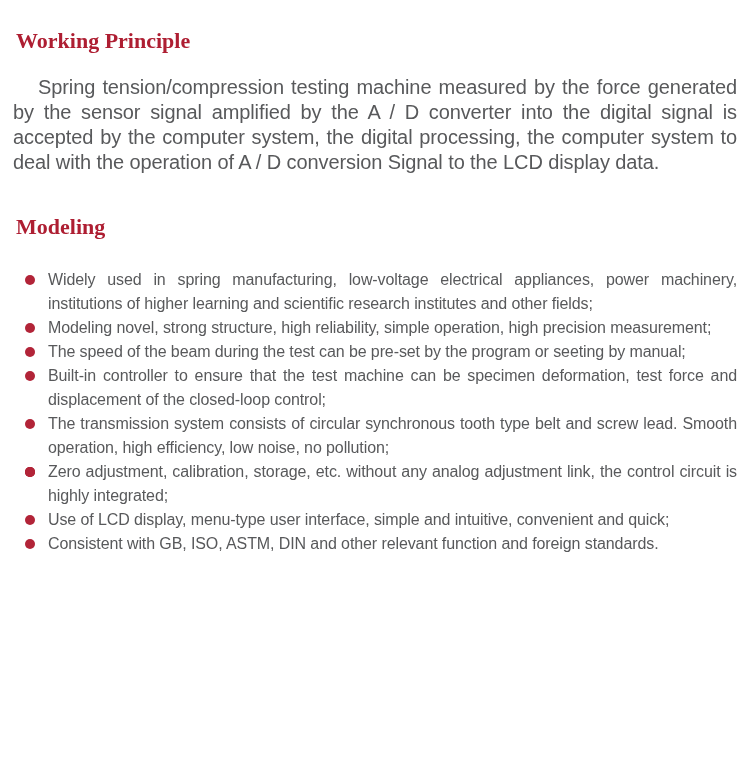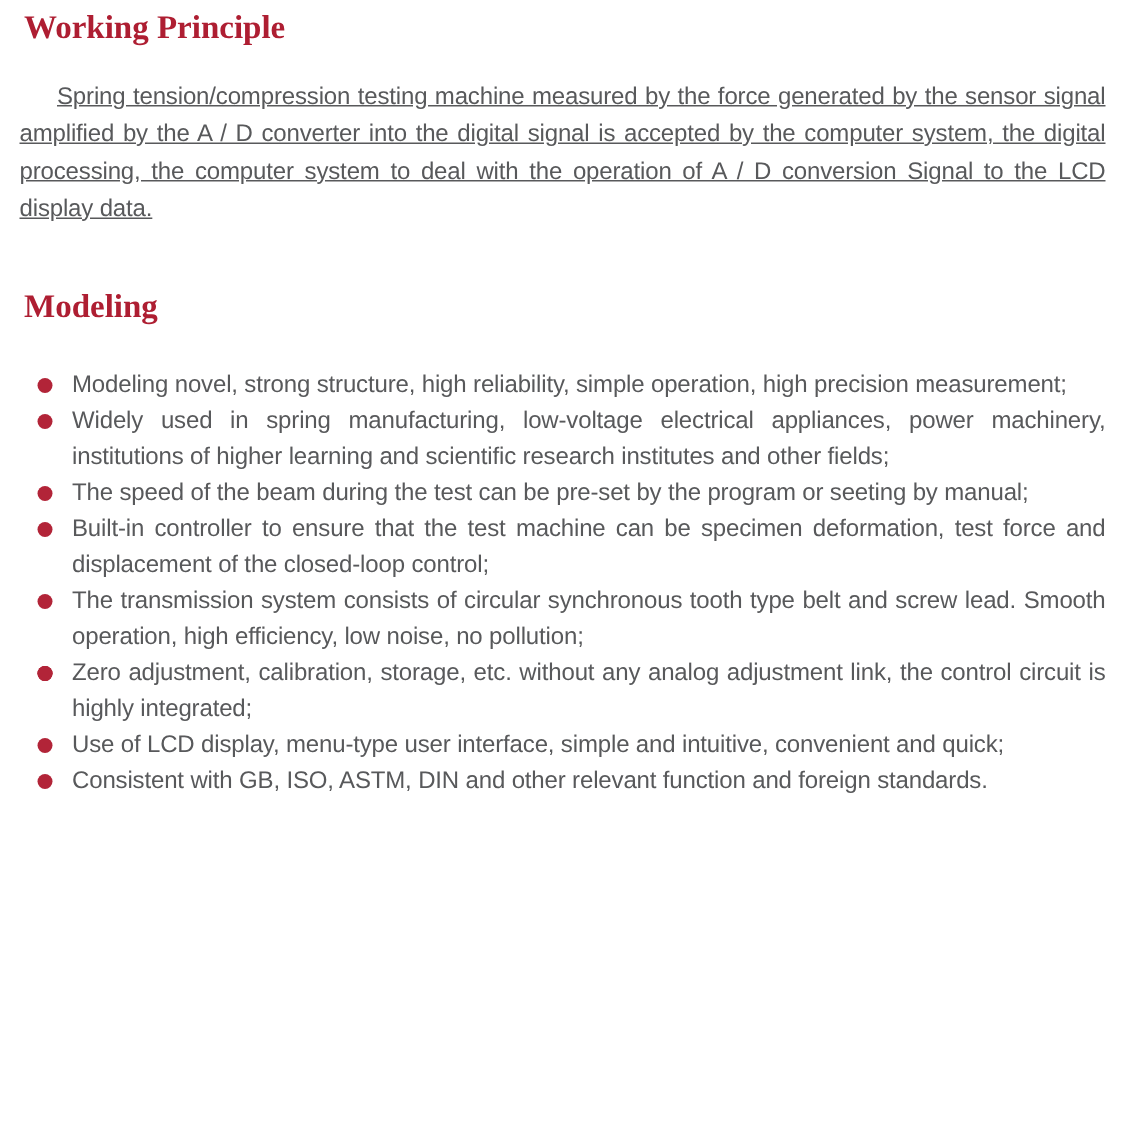--- a/index.html
+++ b/index.html
@@ -19,34 +19,33 @@
   }
   .section-heading {
     font-family: "Liberation Serif", "DejaVu Serif", serif;
     font-weight: bold;
     font-size: 22px;
     line-height: 24px;
     color: var(--accent, #ae1e32);
     margin: 0 0 0 3px;
   }
   .heading-working-principle {
-    padding-top: 6px;
+    padding-top: 29px;
   }
   .heading-features {
     margin-top: 40px;
   }
   .intro-paragraph {
     margin: 22px 0 0 0;
-    font-size: 16px;
+    font-size: 20px;
     line-height: 25px;
     text-align: justify;
     text-indent: 25px;
     letter-spacing: -0.1px;
     color: var(--text, #58595b);
-    text-decoration: underline;
   }
   .features-list {
     list-style: none;
     margin: 29px 0 0 0;
     padding: 0;
   }
   .feature-item {
     position: relative;
     padding-left: 35px;
     font-size: 16px;
@@ -73,26 +72,26 @@
   <h2 class="section-heading heading-working-principle">Working Principle</h2>
 
   <p class="intro-paragraph">Spring tension/compression testing machine measured by the force generated by the sensor signal amplified by the A / D converter into the digital signal is accepted by the computer system, the digital processing, the computer system to deal with the operation of A / D conversion Signal to the LCD display data.</p>
 
   <h2 class="section-heading heading-features">Modeling</h2>
 
   <ul class="features-list">
 
       <li class="feature-item">
         <span class="bullet-dot"></span>
-        <span>Modeling novel, strong structure, high reliability, simple operation, high precision measurement;</span>
+        <span>Widely used in spring manufacturing, low-voltage electrical appliances, power machinery, institutions of higher learning and scientific research institutes and other fields;</span>
       </li>
 
       <li class="feature-item">
         <span class="bullet-dot"></span>
-        <span>Widely used in spring manufacturing, low-voltage electrical appliances, power machinery, institutions of higher learning and scientific research institutes and other fields;</span>
+        <span>Modeling novel, strong structure, high reliability, simple operation, high precision measurement;</span>
       </li>
 
       <li class="feature-item">
         <span class="bullet-dot"></span>
         <span>The speed of the beam during the test can be pre-set by the program or seeting by manual;</span>
       </li>
 
       <li class="feature-item">
         <span class="bullet-dot"></span>
         <span>Built-in controller to ensure that the test machine can be specimen deformation, test force and displacement of the closed-loop control;</span>

